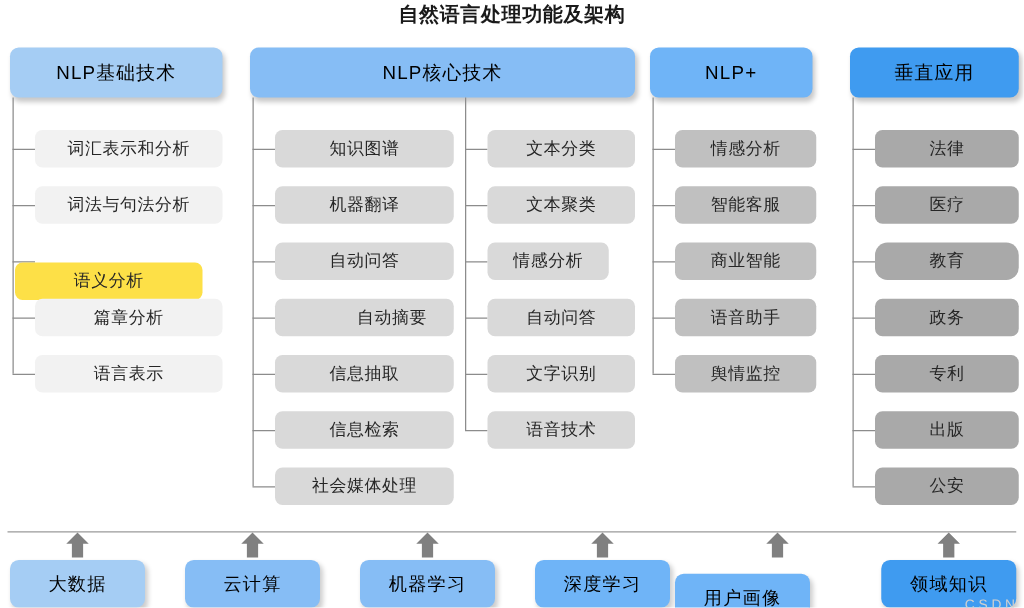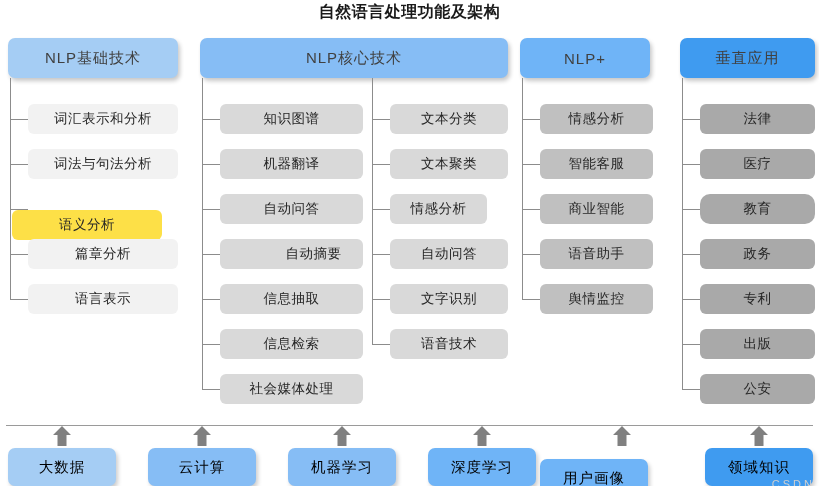--- a/index.html
+++ b/index.html
@@ -18,21 +18,21 @@
     font-size: 16px; font-weight: bold; color: #1a1a1a;
     letter-spacing: 0.5px;
   }
 
   
   .hdr {
     position: absolute;
     height: 40px;
     border-radius: 7px;
     display: flex; align-items: center; justify-content: center;
-    color: #404040;
+    color: #000000;
     font-size: 15px;
     letter-spacing: 1px;
     box-shadow: 2px 3px 4px rgba(0,0,0,0.22);
   }
 
   
   .vline { position: absolute; width: 1px; background: #8c8c8c; }
   .hstub { position: absolute; height: 1px; background: #8c8c8c; }
 
   

